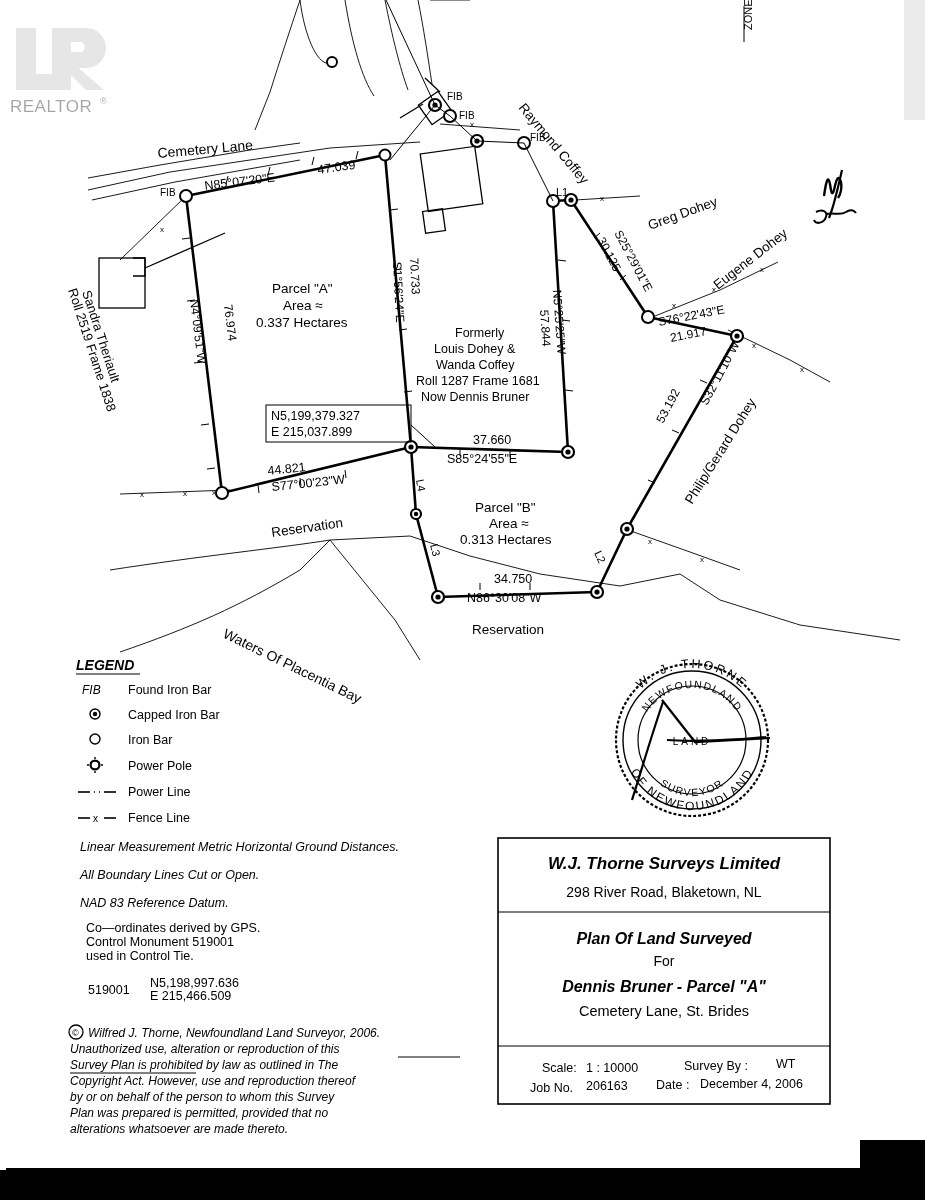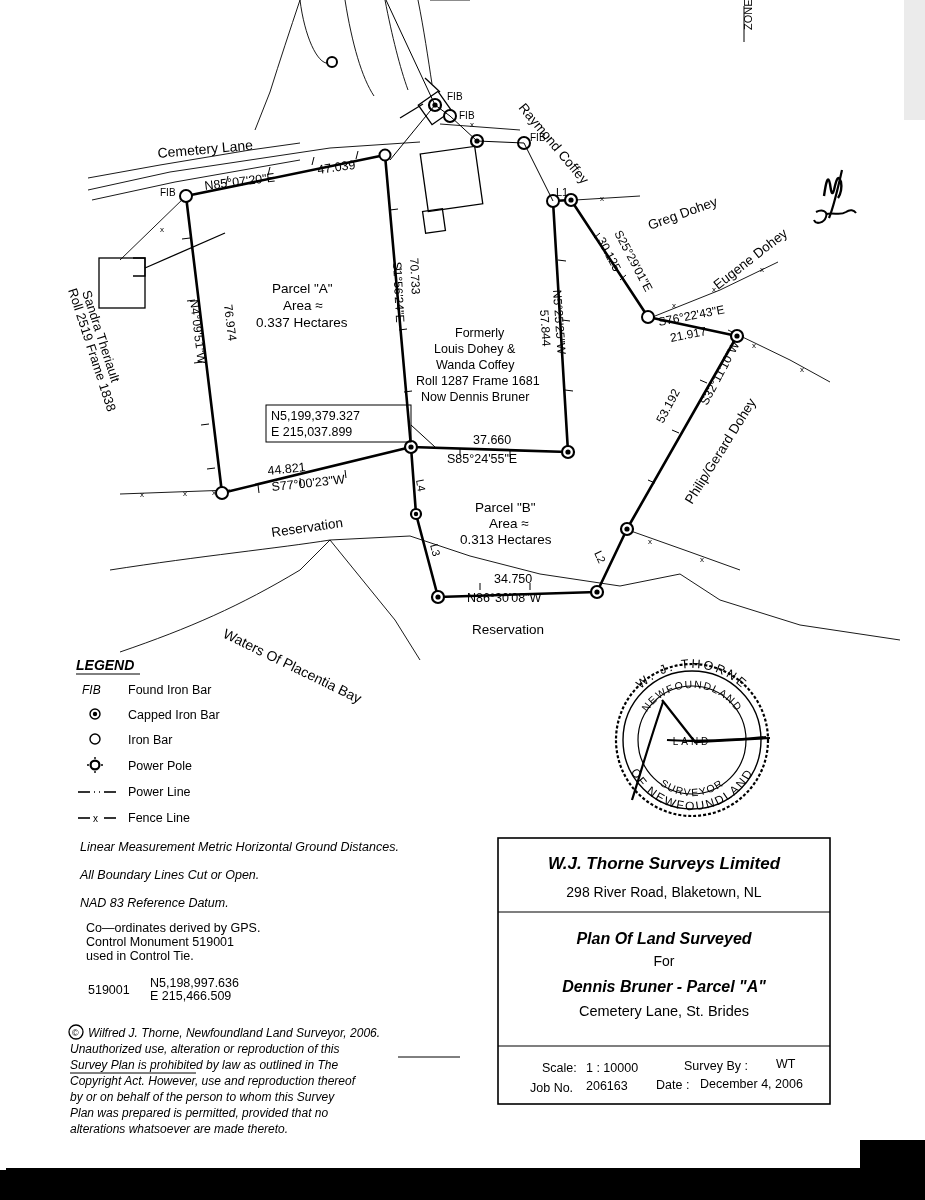--- a/index.html
+++ b/index.html
@@ -18,20 +18,33 @@
   .nodeCap{fill:#fff;stroke:#000;stroke-width:2.2;}
   .capdot{fill:#000;}
   .realtor{position:absolute;left:8px;top:24px;width:108px;}
   .rlogo{opacity:.35;}
 </style>
 </head>
 <body>
 
 <div id="page">
 
+  <div class="realtor">
+    <svg width="108" height="100" viewBox="0 0 108 100" class="rlogo" aria-hidden="true">
+      <g fill="#b9b9b9">
+        <rect x="8" y="4" width="20" height="62"></rect>
+        <rect x="8" y="50" width="44" height="16"></rect>
+        <rect x="44" y="4" width="19" height="62"></rect>
+        <path d="M44 4 H78 A20 20 0 0 1 78 44 H44 V28 H74 A6 6 0 0 0 74 18 H44 Z"></path>
+        <path d="M66 40 L96 66 L78 66 L56 44 Z"></path>
+      </g>
+      <text x="2" y="88" class="txt" font-size="17" letter-spacing="0.5" fill="#b9b9b9">REALTOR</text>
+      <text x="92" y="80" class="txt" font-size="9" fill="#b9b9b9">®</text>
+    </svg>
+  </div>
 
   <svg width="925" height="1200" viewBox="0 0 925 1200">
     <defs>
       <path id="arcSealTop" d="M 620 740 A 72 72 0 0 1 764 740"></path>
       <path id="arcSealBot" d="M 624 742 A 68 68 0 0 0 760 742"></path>
       <path id="arcSealIT" d="M 638 742 A 54 54 0 0 1 746 742"></path>
       <path id="arcSealIB" d="M 640 744 A 52 52 0 0 0 744 744"></path>
     </defs>
 
     <g class="thinner">

